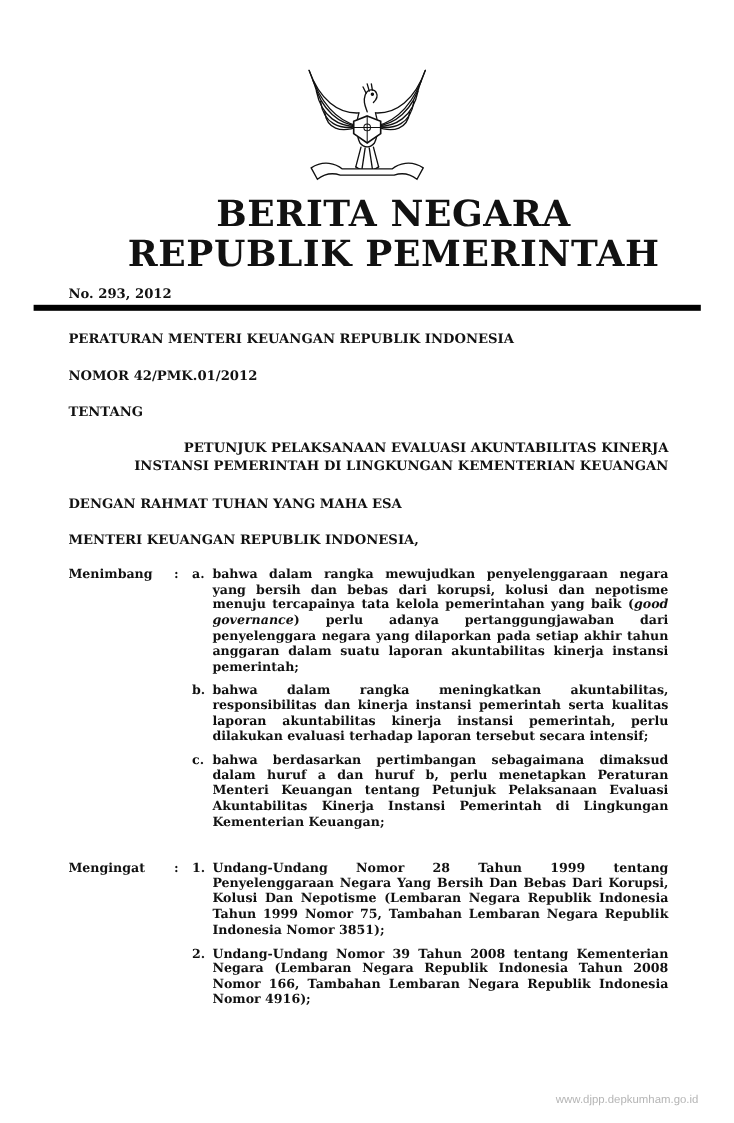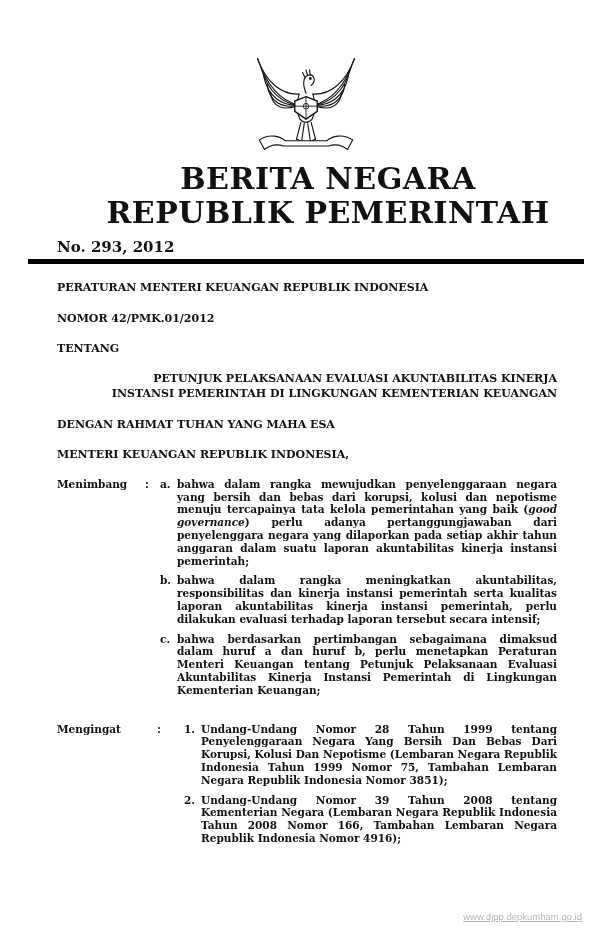--- a/index.html
+++ b/index.html
@@ -8,44 +8,43 @@
     width: 612px;
     height: 936px;
     margin: 0 auto;
     background: #ffffff;
     font-family: "DejaVu Serif", "Liberation Serif", serif;
     color: #111;
     overflow: hidden;
   }
   .emblem-wrap { padding-top: 50px; text-align: center; }
   .masthead { text-align: center; font-weight: bold; font-size: 30px; line-height: 1.12; letter-spacing: 0.5px; margin-top: 6px; padding-left: 44px; }
-  .issue-row { margin: 9px 30px 0 57px; font-weight: bold; font-size: 15px; }
+  .issue-row { margin: 9px 30px 0 57px; font-weight: bold; font-size: 11px; }
   .thick-rule { margin: 3px 28px 0 28px; border-top: 5px solid #000; height: 0; }
   .doc-body { margin: 0 55px 0 57px; font-size: 10.5px; font-weight: bold; line-height: 1.22; }
   .c-head { margin-top: 17px; font-size: 11px; }
   .subject { text-align: right; margin-top: 17px; font-size: 11px; line-height: 1.3; }
   .clause { display: flex; margin-top: 14px; }
   .clause.first { margin-top: 16px; justify-content: space-between; }
-  .clause.gap { margin-top: 26px; gap: 12px; }
+  .clause.gap { margin-top: 26px; }
   .clause-label { width: 88px; flex: none; }
   .clause-colon { width: 15px; flex: none; text-align: left; }
   .clause-items { flex: 1; }
   .item { display: flex; margin-bottom: 7px; }
   .item:last-child { margin-bottom: 0; }
   .item-marker { width: 17px; flex: none; }
   .item-text { flex: 1; text-align: justify; }
   .it { font-style: italic; }
   .footer-link {
     position: absolute;
     right: 30px;
     bottom: 14px;
     font-family: "Liberation Sans", sans-serif;
     font-size: 9.5px;
     color: #b5b5b5;
-    text-decoration: underline;
     cursor: pointer;
   }
   .emblem-svg { display: inline-block; }
 </style>
 </head>
 <body>
 
 <div class="page">
 
   <div class="emblem-wrap">

